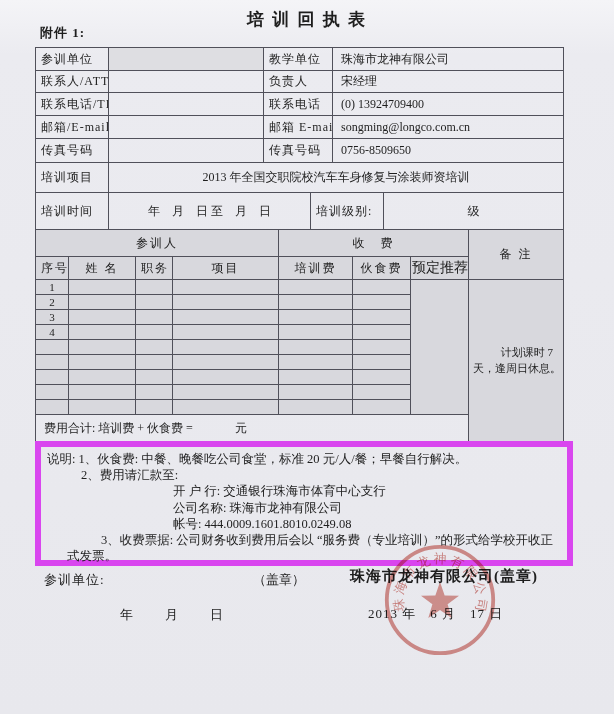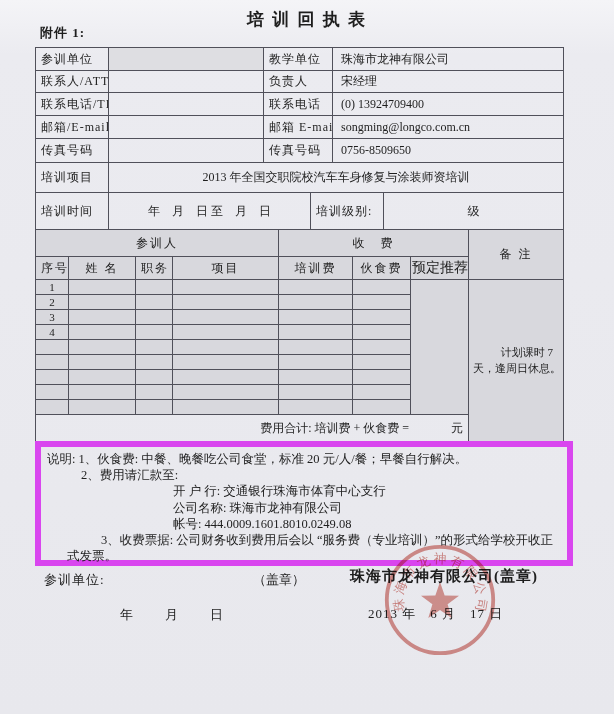--- a/index.html
+++ b/index.html
@@ -22,21 +22,21 @@
   .shade-light{background:#dededfe6;background:#dedee2;}
   .lbl{letter-spacing:1px;}
   .val{padding-left:8px;}
   .ctr{text-align:center;}
   .hdr{text-align:center;letter-spacing:2px;}
   .small-hdr{font-size:14px;text-align:left;padding:0 1px;letter-spacing:0;}
   .row-data td{font-size:11px;padding:0 2px;text-align:center;}
   .note-cell{white-space:normal;font-size:11px;line-height:1.45;padding:0 5px;vertical-align:middle;}
   .note-l1{text-align:right;padding-right:8px;}
   .note-l2{text-align:right;}
-  .total-cell{padding-left:8px;text-align:right;}
+  .total-cell{padding-left:8px;}
   .total-unit{margin-left:42px;}
   .instructions{
     border:6px solid #d946ef;margin-top:-1px;width:514px;height:105px;
     padding:4px 6px;font-size:12.5px;line-height:16.2px;background:transparent;
   }
   .ins-l1{padding-left:34px;}
   .ins-bank{padding-left:126px;}
   .ins-wrap{text-indent:34px;white-space:normal;margin-left:20px;}
   .foot-label{left:44px;top:571px;font-size:13px;letter-spacing:1px;}
   .foot-sealhint{left:253px;top:571px;font-size:13px;}

